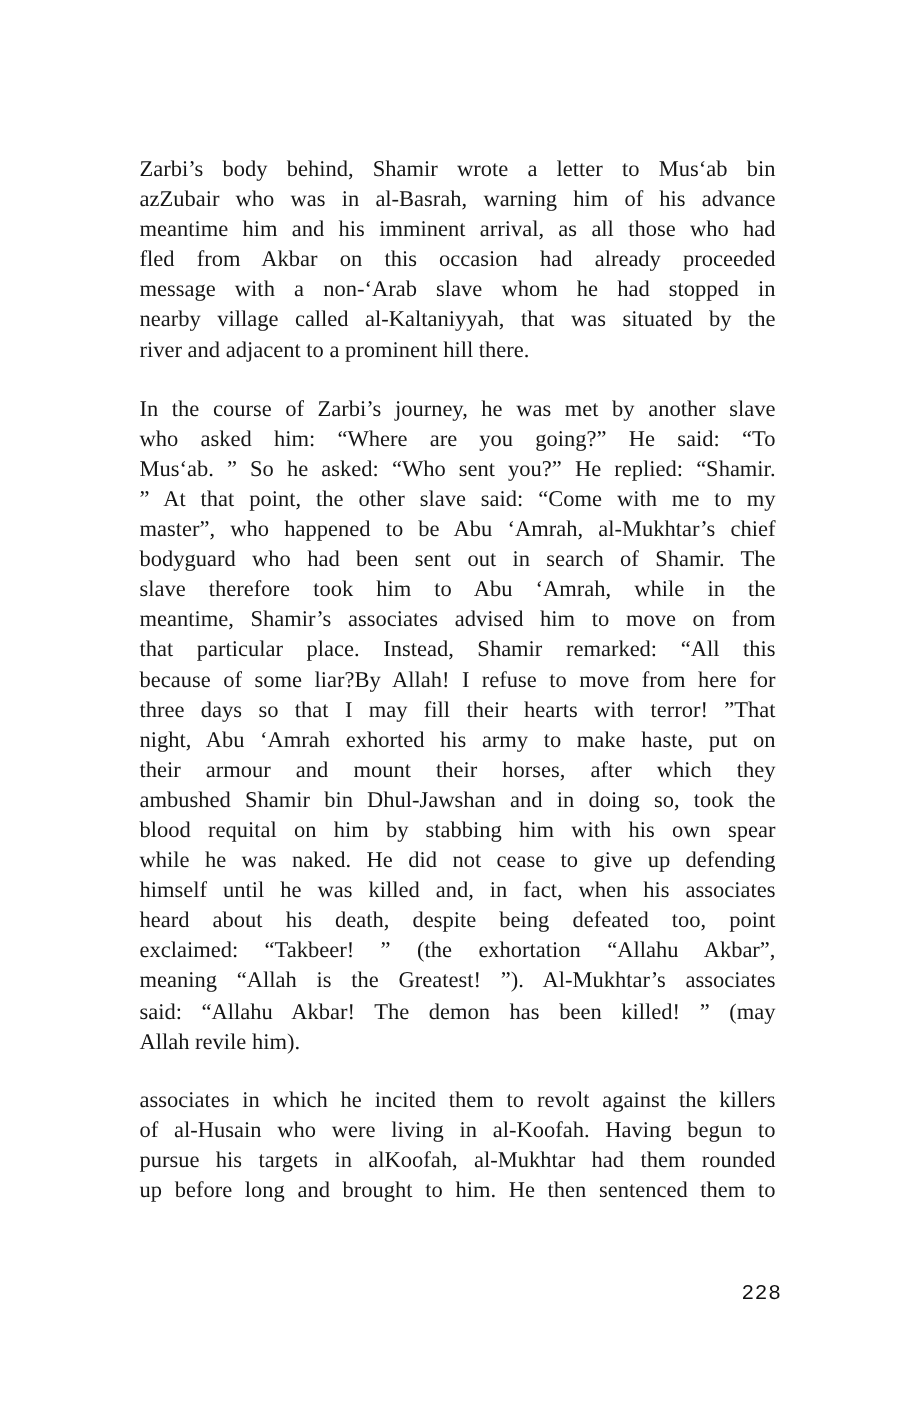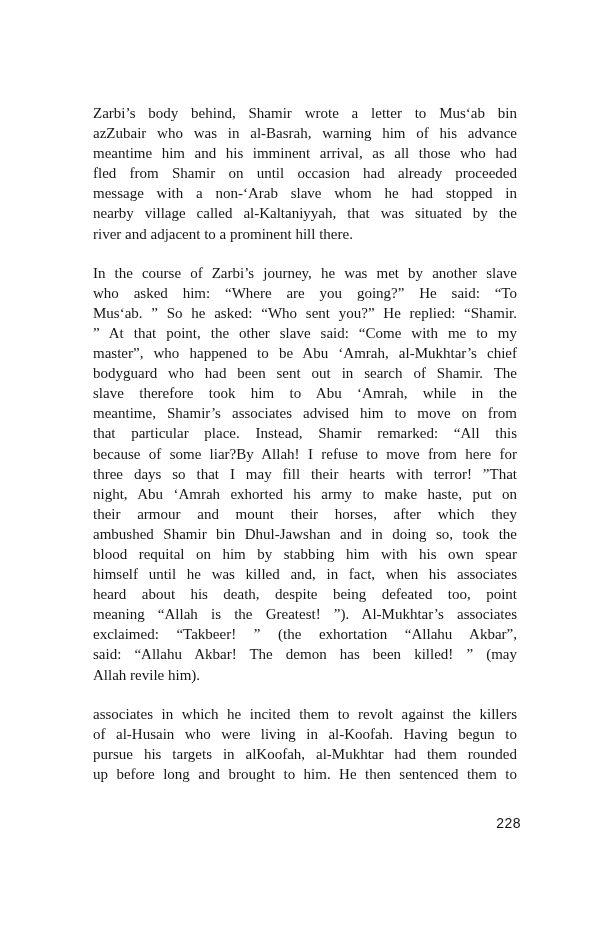--- a/index.html
+++ b/index.html
@@ -31,42 +31,42 @@
     text-align: justify;
     text-align-last: justify;
     white-space: normal;
   }
   .line.flush {
     text-align: center;
     text-align-last: left;
   }
   .page-number {
     position: absolute;
-    top: 815px;
+    top: 855px;
     left: 93px;
     width: 428px;
     text-align: right;
-    font-family: Liberation Sans, sans-serif;
+    font-family: Liberation Mono, monospace;
     font-size: 14px;
     color: #121212;
     letter-spacing: 0.5px;
   }
 </style>
 </head>
 <body>
 
 <div class="page">
 
   <div class="text-block">
 
     <div class="para">
       <div class="line">Zarbi’s body behind, Shamir wrote a letter to Mus‘ab bin</div>
       <div class="line">azZubair who was in al-Basrah, warning him of his advance</div>
       <div class="line">meantime him and his imminent arrival, as all those who had</div>
-      <div class="line">fled from Shamir on until occasion had already proceeded</div>
+      <div class="line">fled from Akbar on this occasion had already proceeded</div>
       <div class="line">message with a non-‘Arab slave whom he had stopped in</div>
       <div class="line">nearby village called al-Kaltaniyyah, that was situated by the</div>
       <div class="line flush">river and adjacent to a prominent hill there.</div>
     </div>
 
     <div class="para">
       <div class="line">In the course of Zarbi’s journey, he was met by another slave</div>
       <div class="line">who asked him: “Where are you going?” He said: “To</div>
       <div class="line">Mus‘ab. ” So he asked: “Who sent you?” He replied: “Shamir.</div>
       <div class="line">” At that point, the other slave said: “Come with me to my</div>
@@ -74,24 +74,25 @@
       <div class="line">bodyguard who had been sent out in search of Shamir. The</div>
       <div class="line">slave therefore took him to Abu ‘Amrah, while in the</div>
       <div class="line">meantime, Shamir’s associates advised him to move on from</div>
       <div class="line">that particular place. Instead, Shamir remarked: “All this</div>
       <div class="line">because of some liar?By Allah! I refuse to move from here for</div>
       <div class="line">three days so that I may fill their hearts with terror! ”That</div>
       <div class="line">night, Abu ‘Amrah exhorted his army to make haste, put on</div>
       <div class="line">their armour and mount their horses, after which they</div>
       <div class="line">ambushed Shamir bin Dhul-Jawshan and in doing so, took the</div>
       <div class="line">blood requital on him by stabbing him with his own spear</div>
+      <div class="line">while he was naked. He did not cease to give up defending</div>
       <div class="line">himself until he was killed and, in fact, when his associates</div>
       <div class="line">heard about his death, despite being defeated too, point</div>
+      <div class="line">exclaimed: “Takbeer! ” (the exhortation “Allahu Akbar”,</div>
       <div class="line">meaning “Allah is the Greatest! ”). Al-Mukhtar’s associates</div>
-      <div class="line">exclaimed: “Takbeer! ” (the exhortation “Allahu Akbar”,</div>
       <div class="line">said: “Allahu Akbar! The demon has been killed! ” (may</div>
       <div class="line flush">Allah revile him).</div>
     </div>
 
     <div class="para">
       <div class="line">associates in which he incited them to revolt against the killers</div>
       <div class="line">of al-Husain who were living in al-Koofah. Having begun to</div>
       <div class="line">pursue his targets in alKoofah, al-Mukhtar had them rounded</div>
       <div class="line">up before long and brought to him. He then sentenced them to</div>
     </div>

